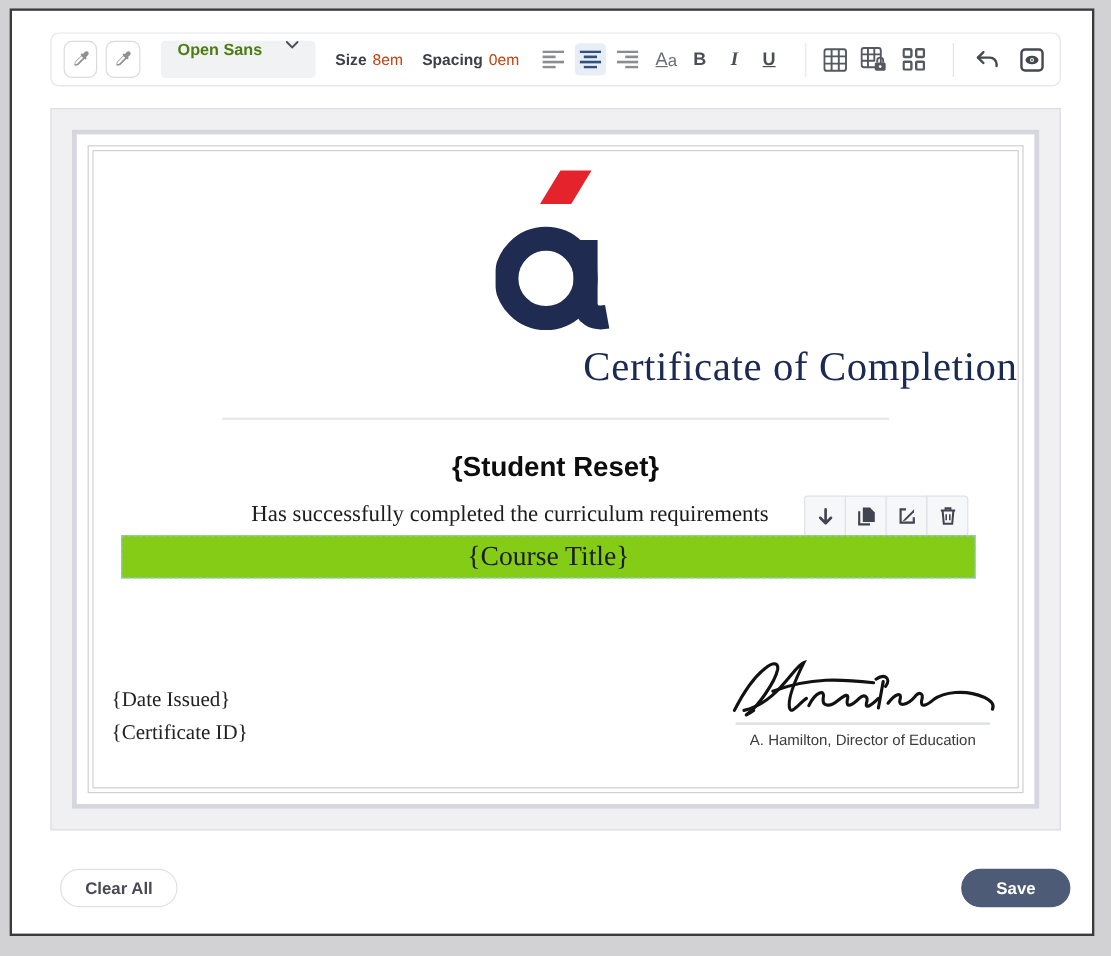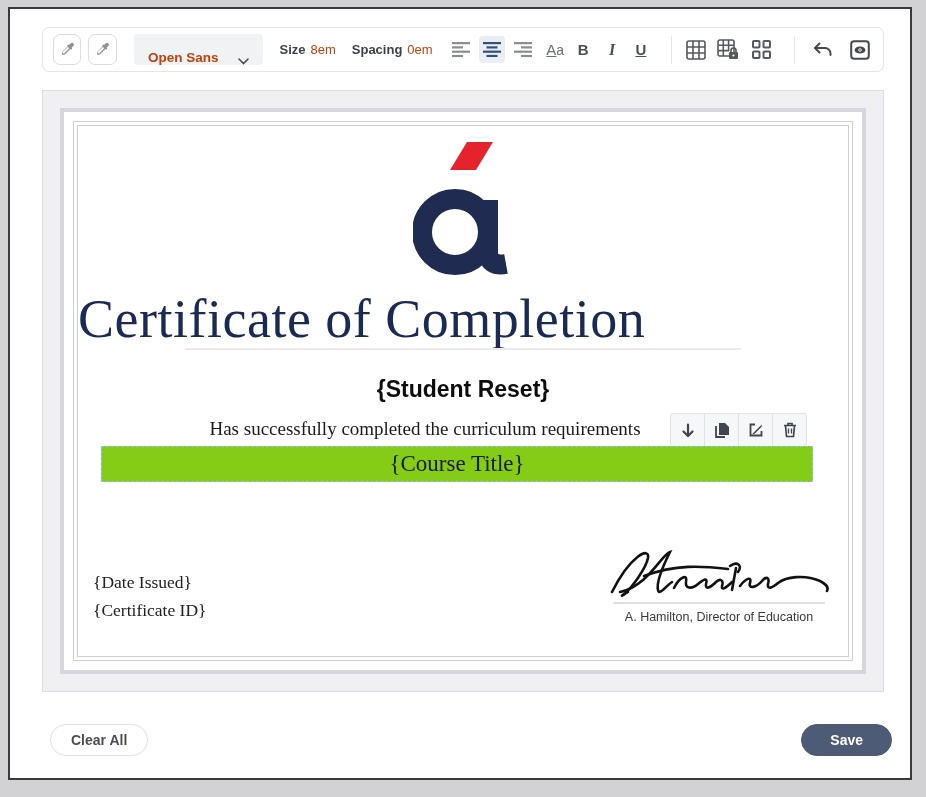--- a/index.html
+++ b/index.html
@@ -8,22 +8,22 @@
 
   #panel { position:absolute; left:8px; top:7px; width:904px; height:773px; background:#fff; border:2px solid #3a3a3a; }
 
   
   .toolbar { position:absolute; left:32px; top:18px; width:842px; height:45px;
     border:1px solid #e3e5e9; border-radius:7px; background:#fff;
     display:flex; align-items:center; padding:0 10px; white-space:nowrap; overflow:hidden; }
   .tb-btn { display:flex; align-items:center; justify-content:center; background:none; border:none; cursor:pointer; color:#5b5f66; }
   .eyedrop { width:31px; height:31px; border:1px solid #dadbde; border-radius:7px; color:#8f9094; margin-right:7px; background:#fff; }
   .eyedrop:last-of-type { margin-right:0; }
-  .font-select { display:flex; align-items:flex-end; gap:20px; height:31px; padding:0 14px; margin:0 16px 0 10px;
-    background:#f0f2f4; border-radius:4px; cursor:pointer; color:#c2410c; font-size:13.5px; font-weight:600; }
+  .font-select { display:flex; align-items:flex-start; gap:20px; height:31px; padding:0 14px; margin:0 16px 0 10px;
+    background:#f0f2f4; border-radius:4px; cursor:pointer; color:#4d7c0f; font-size:13.5px; font-weight:600; }
   .prop { display:flex; align-items:baseline; gap:5px; margin-right:16px; font-size:13px; }
   .prop .k { font-weight:700; color:#3b3f46; }
   .prop .v { color:#c2410c; }
   .align-btn { width:28px; height:27px; border-radius:4px; color:#8b8d92; margin-right:5px; }
   .align-btn.active { background:#e9eef6; color:#33507d; }
   .fmt-btn { width:24px; height:26px; font-size:15px; color:#4a4e57; margin-right:7px; }
   .fmt-case { font-size:14px; color:#6a6e75; margin:0 8px 0 6px; }
   .fmt-case .up { text-decoration:underline; font-size:15px; }
   .fmt-bold { font-weight:800; }
   .fmt-italic { font-family:"Liberation Serif", serif; font-style:italic; font-weight:700; font-size:16px; }
@@ -34,22 +34,22 @@
   .undo-btn { margin:0 12px 0 2px; }
   .tb-right { margin-left:auto; display:flex; align-items:center; }
 
   
   .editor { position:absolute; left:32px; top:81px; width:842px; height:602px;
     background:#f0f0f3; border:1px solid #dddde1; padding:17px; }
   .certificate { width:100%; height:100%; background:#fff; border:4px solid #d6d6de; padding:13px; }
   .cert-frame { position:relative; width:100%; height:100%; border:1px solid #cfd0d6; outline:1px solid #cfd0d6; outline-offset:3px; }
 
   .logo { position:absolute; left:50%; top:14px; transform:translateX(-50%); }
-  .cert-title { position:absolute; left:0; right:0; top:162px; text-align:left;
-    font-family:"Liberation Serif", serif; font-size:54px; color:#1b2a52; letter-spacing:0.5px; }
+  .cert-title { position:absolute; left:0; right:0; top:162px; text-align:right;
+    font-family:"Liberation Serif", serif; font-size:34px; color:#1b2a52; letter-spacing:0.5px; }
   .title-rule { position:absolute; left:50%; top:222px; transform:translateX(-50%); width:556px; height:2px; background:#e9e9ee; }
   .student { position:absolute; left:0; right:0; top:250px; text-align:center;
     font-size:23px; font-weight:700; color:#0d0d0d; }
   .subtitle { position:absolute; left:347px; top:292px; transform:translateX(-50%);
     font-family:"Liberation Serif", serif; font-size:19px; color:#1c1c1c; white-space:nowrap; }
   .el-toolbar { position:absolute; left:592px; top:287px; display:flex; }
   .el-btn { width:35px; height:34px; background:#f6f7f8; border:1px solid #e1e2e5;
     display:flex; align-items:center; justify-content:center; color:#3f4450; cursor:pointer; margin-left:-1px; }
   .el-btn:first-child { border-radius:3px 0 0 3px; margin-left:0; }
   .el-btn:last-child { border-radius:0 3px 3px 0; }

